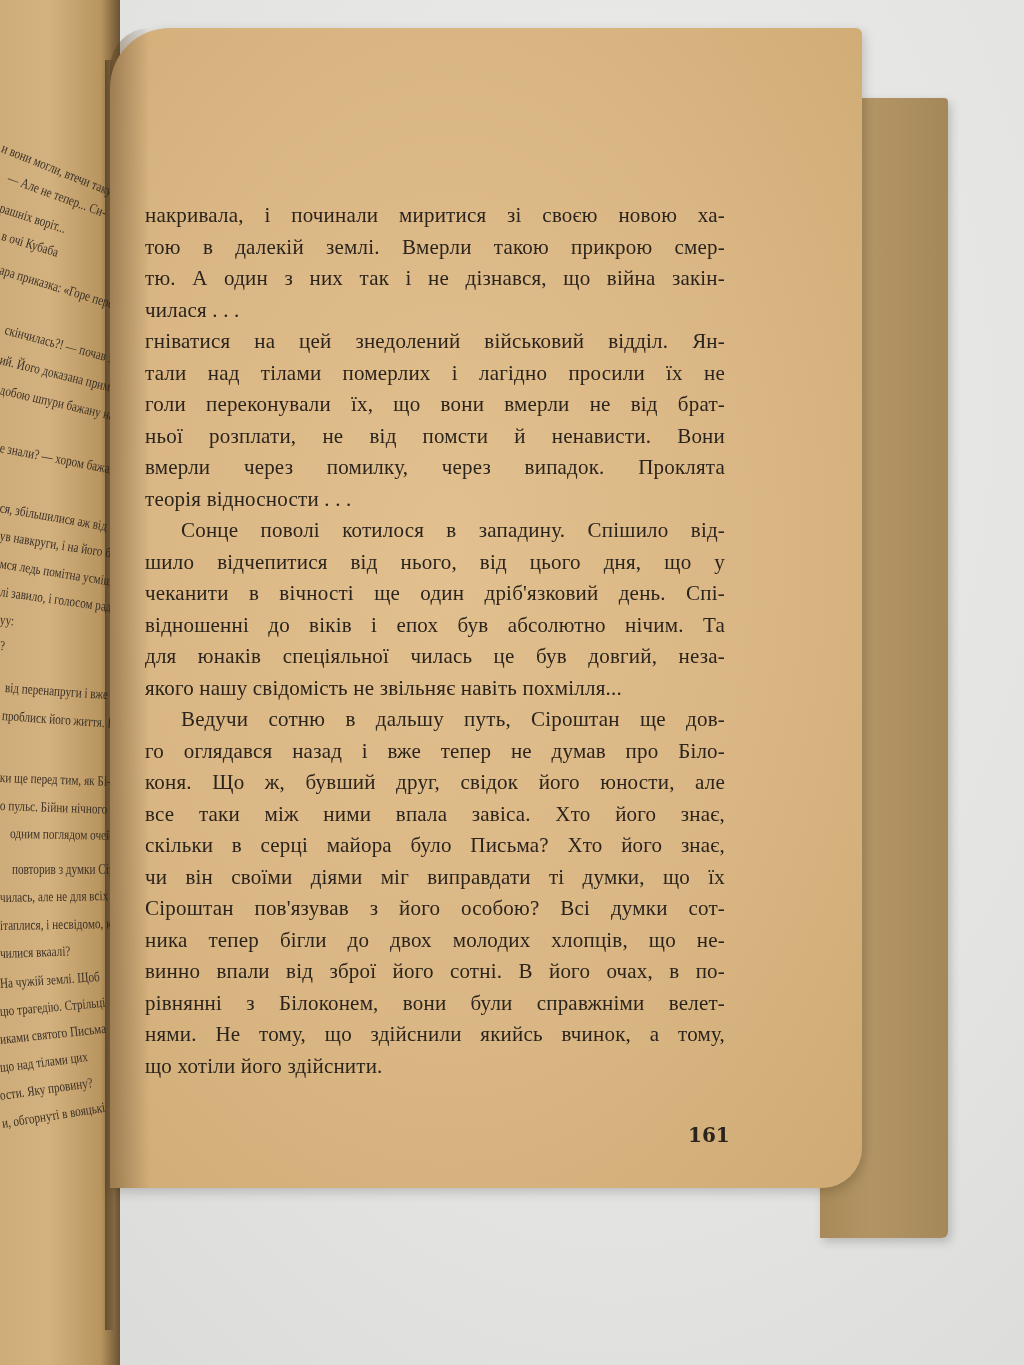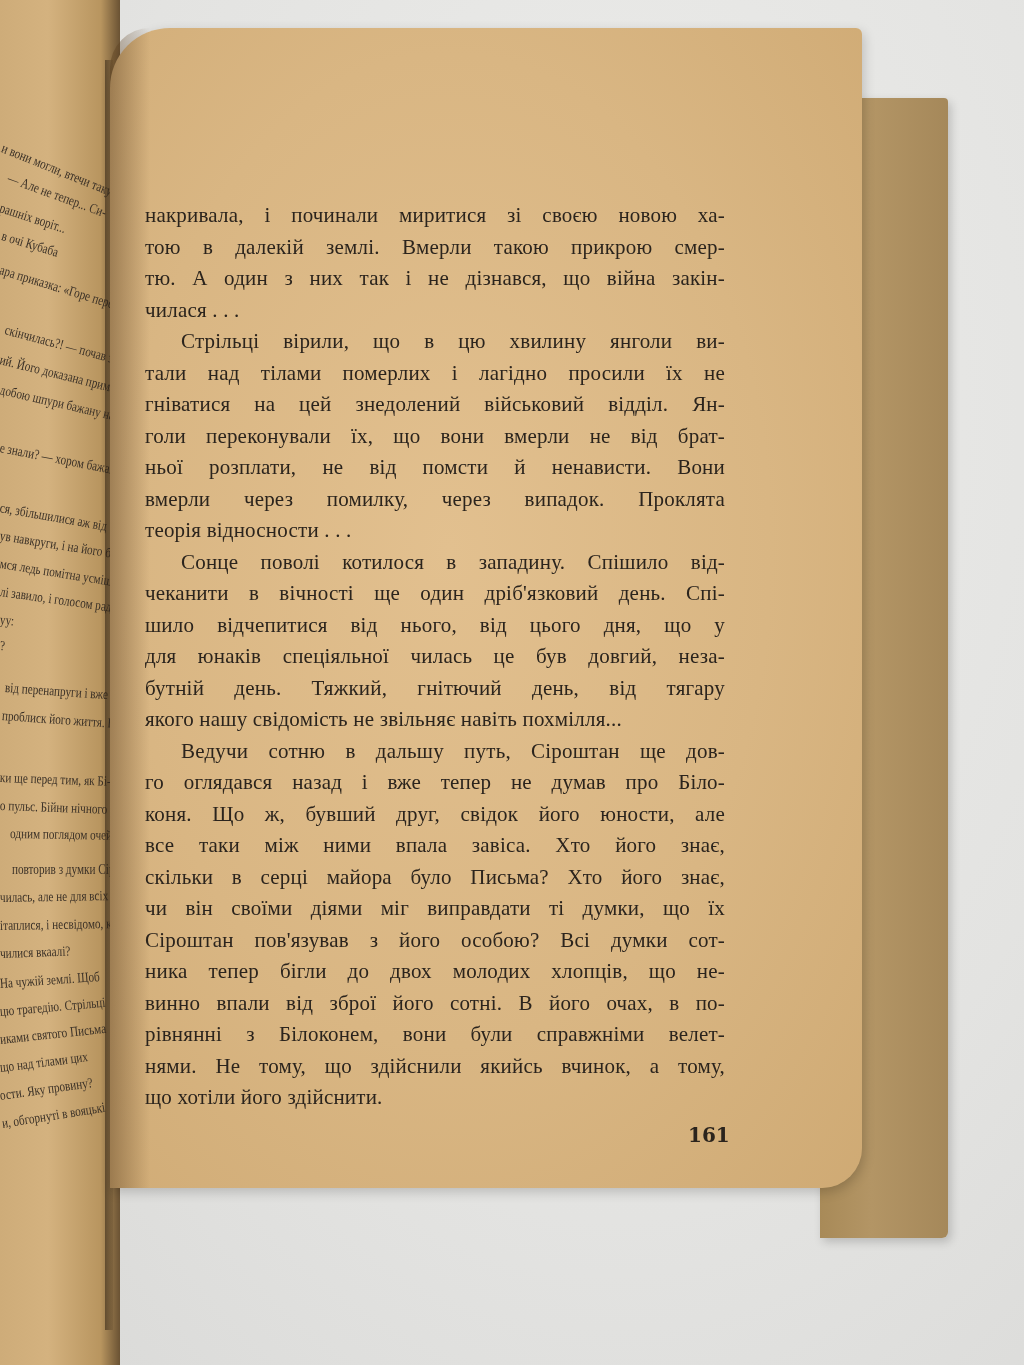--- a/index.html
+++ b/index.html
@@ -108,32 +108,31 @@
 
 <div class="right-page">
   <div class="curl"></div>
 </div>
 
 <div class="text-block" id="text-block">
     <span class="text-line">накривала, і починали миритися зі своєю новою ха-</span>
     <span class="text-line">тою в далекій землі. Вмерли такою прикрою смер-</span>
     <span class="text-line">тю. А один з них так і не дізнався, що війна закін-</span>
     <span class="text-line last">чилася . . .</span>
-    <span class="text-line indent">Стрільці вірили, що в цю хвилину янголи ви-</span>
+    <span class="text-line">гніватися на цей знедолений військовий відділ. Ян-</span>
     <span class="text-line">тали над тілами померлих і лагідно просили їх не</span>
-    <span class="text-line">гніватися на цей знедолений військовий відділ. Ян-</span>
     <span class="text-line">голи переконували їх, що вони вмерли не від брат-</span>
     <span class="text-line">ньої розплати, не від помсти й ненависти. Вони</span>
     <span class="text-line">вмерли через помилку, через випадок. Проклята</span>
     <span class="text-line last">теорія відносности . . .</span>
     <span class="text-line indent">Сонце поволі котилося в западину. Спішило від-</span>
+    <span class="text-line">шило відчепитися від нього, від цього дня, що у</span>
     <span class="text-line">чеканити в вічності ще один дріб'язковий день. Спі-</span>
-    <span class="text-line">шило відчепитися від нього, від цього дня, що у</span>
+    <span class="text-line">відношенні до віків і епох був абсолютно нічим. Та</span>
     <span class="text-line">для юнаків спеціяльної чилась це був довгий, неза-</span>
-    <span class="text-line">бутній день. Тяжкий, гнітючий день, від тягару</span>
     <span class="text-line last">якого нашу свідомість не звільняє навіть похмілля...</span>
     <span class="text-line indent">Ведучи сотню в дальшу путь, Сіроштан ще дов-</span>
     <span class="text-line">го оглядався назад і вже тепер не думав про Біло-</span>
     <span class="text-line">коня. Що ж, бувший друг, свідок його юности, але</span>
     <span class="text-line">все таки між ними впала завіса. Хто його знає,</span>
     <span class="text-line">скільки в серці майора було Письма? Хто його знає,</span>
     <span class="text-line">чи він своїми діями міг виправдати ті думки, що їх</span>
     <span class="text-line">Сіроштан пов'язував з його особою? Всі думки сот-</span>
     <span class="text-line">ника тепер бігли до двох молодих хлопців, що не-</span>
     <span class="text-line">винно впали від зброї його сотні. В його очах, в по-</span>

